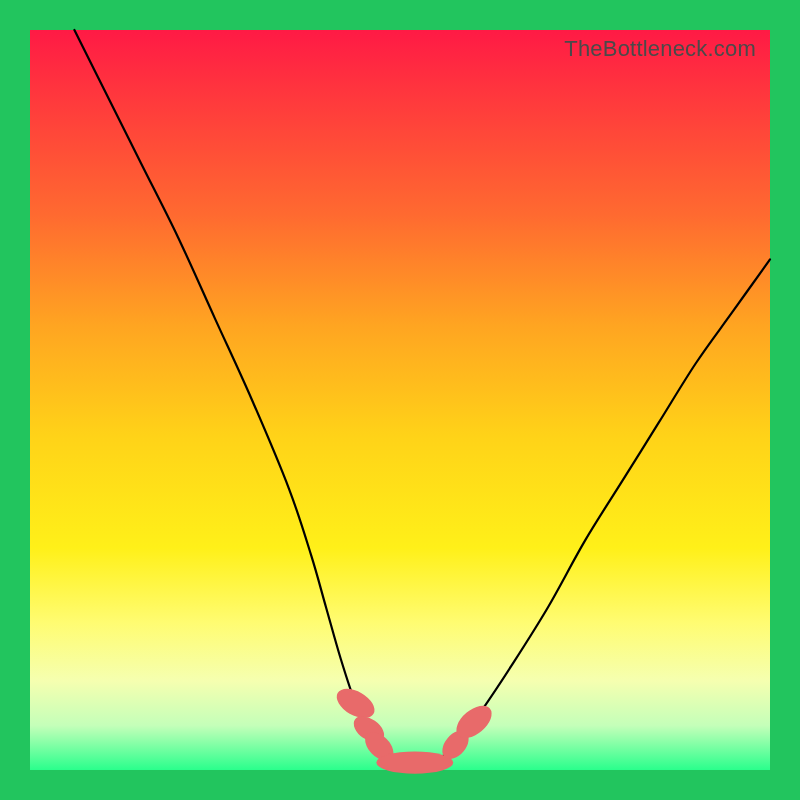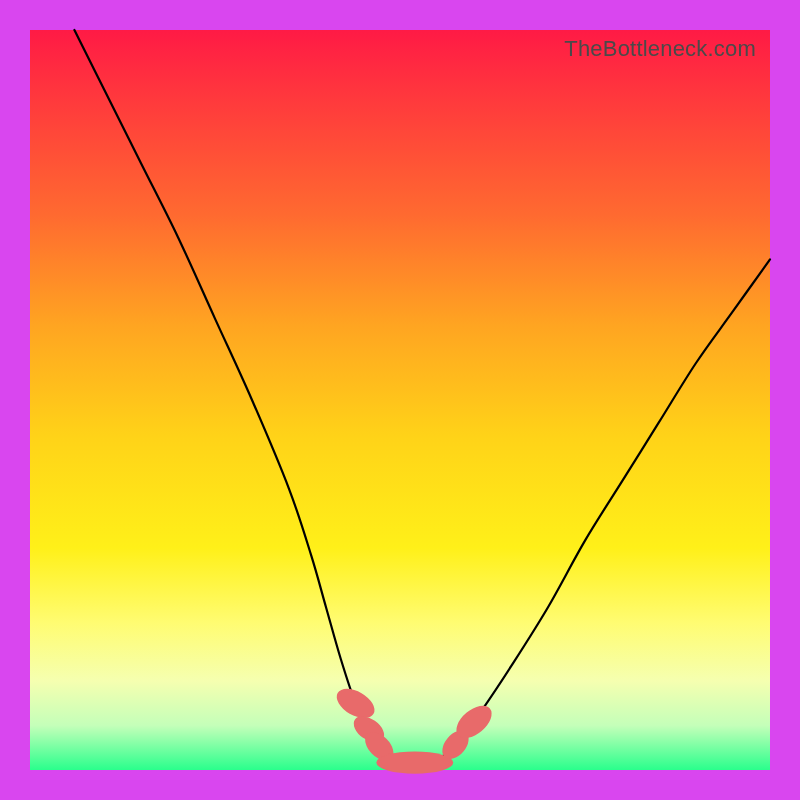--- a/index.html
+++ b/index.html
@@ -9,21 +9,21 @@
     height: 800px;
     background: #000;
     font-family: Arial, Helvetica, sans-serif;
     overflow: hidden;
   }
   .frame {
     position: absolute;
     top: 0; left: 0;
     width: 800px;
     height: 800px;
-    background: #d946ef;
+    background: #22c55e;
   }
   .plot-area {
     position: absolute;
     left: 30px;
     top: 30px;
     width: 740px;
     height: 740px;
     background: linear-gradient(
       to bottom,
       #ff1a45 0%,

